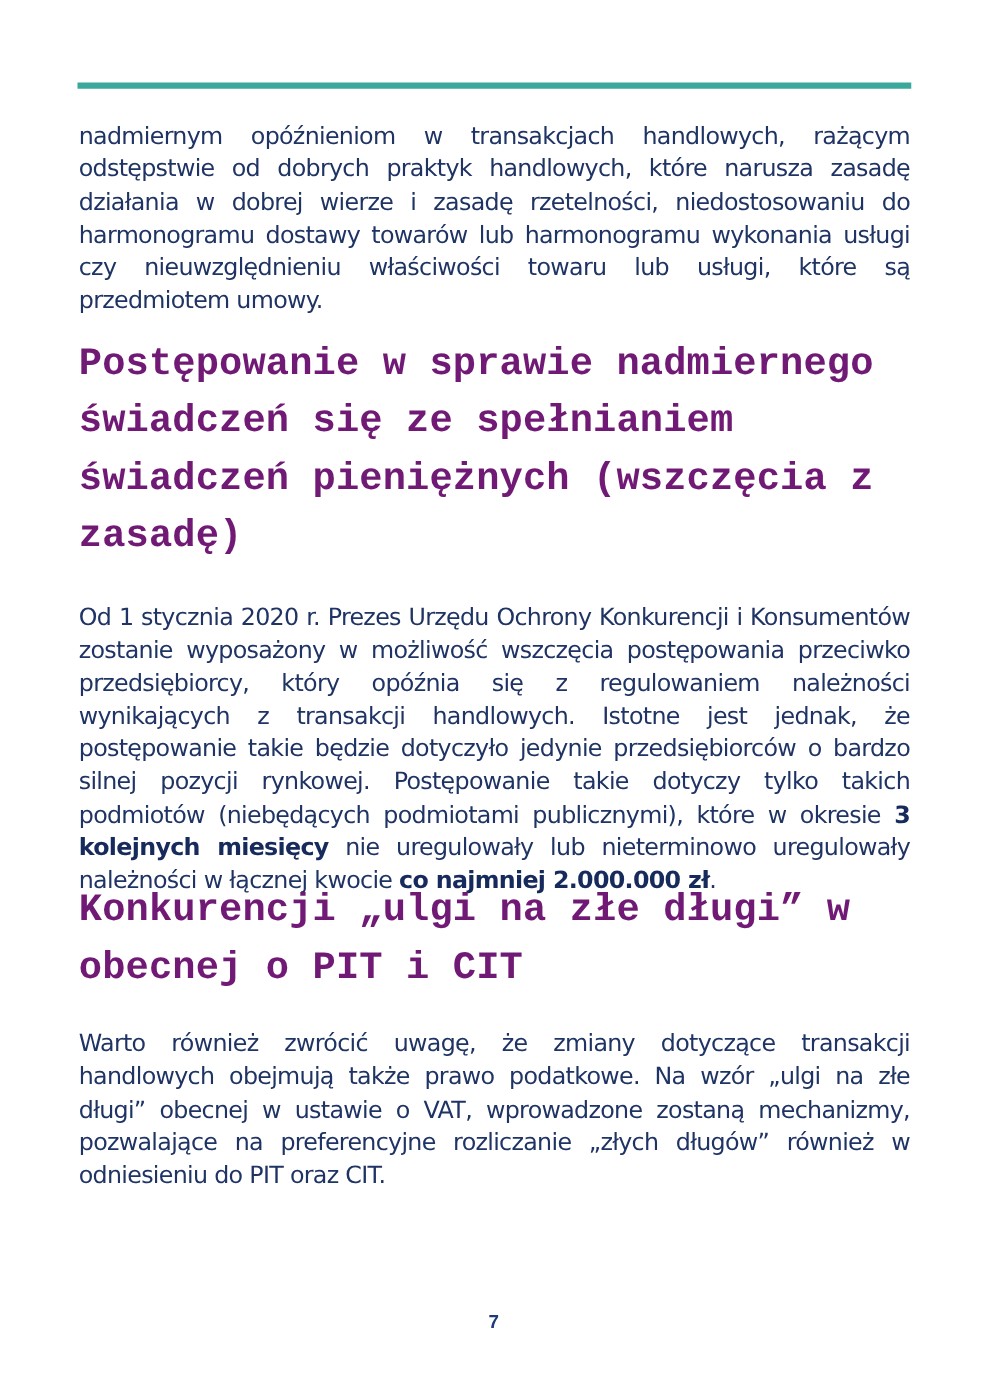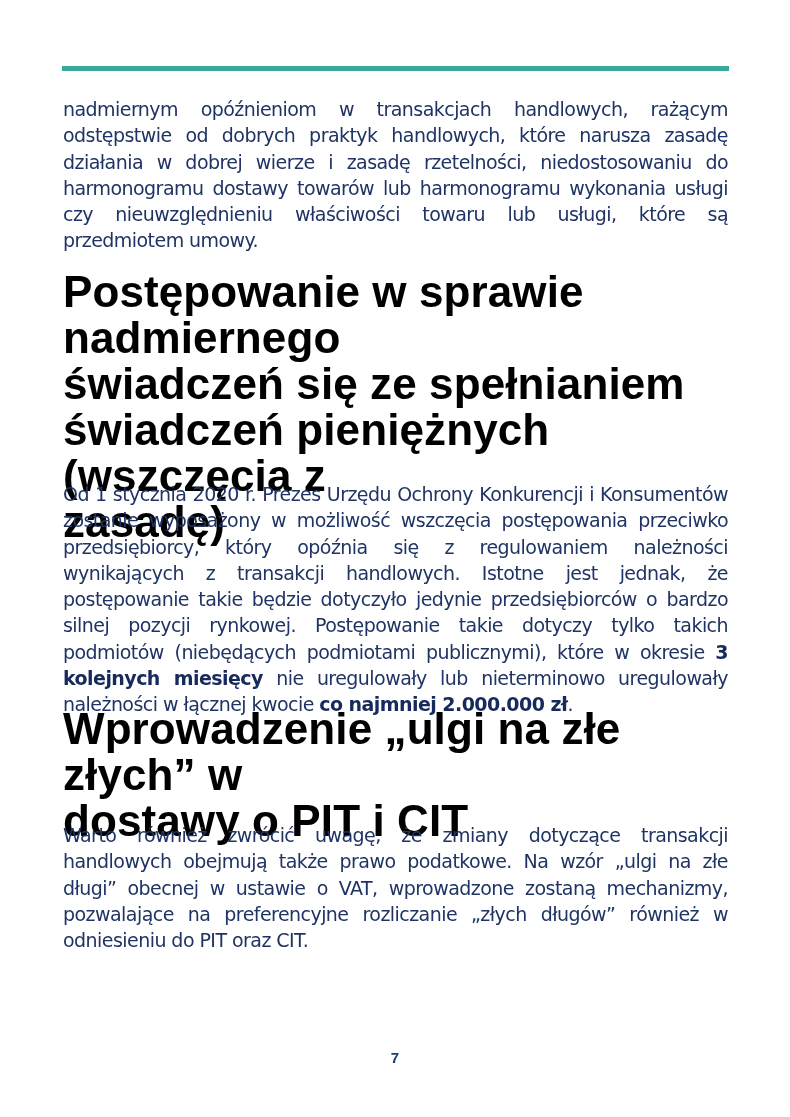--- a/index.html
+++ b/index.html
@@ -35,25 +35,25 @@
     line-height: 26.3px;
     color: #1f3464;
     text-align: justify;
     margin: 0;
   }
   .para b {
     font-weight: bold;
     color: #172a5c;
   }
   .heading {
-    font-family: Liberation Sans, sans-serif;
+    font-family: Liberation Mono, monospace;
     font-weight: bold;
-    font-size: 44px;
+    font-size: 31px;
     line-height: 46px;
-    color: #000000;
+    color: #701a75;
     margin: 0;
     letter-spacing: 0.1px;
   }
   .page-number {
     position: absolute;
     top: 1049px;
     left: 0;
     width: 790px;
     text-align: center;
     font-family: "Liberation Sans", sans-serif;
@@ -79,22 +79,22 @@
     <span>zasadę)</span>
   </h2>
 </div>
 
 <div class="content" style="top: 481px;">
   <p class="para"><span>Od 1 stycznia 2020 r. Prezes Urzędu Ochrony Konkurencji i Konsumentów zostanie wyposażony w możliwość wszczęcia postępowania przeciwko przedsiębiorcy, który opóźnia się z regulowaniem należności wynikających z transakcji handlowych. Istotne jest jednak, że postępowanie takie będzie dotyczyło jedynie przedsiębiorców o bardzo silnej pozycji rynkowej. Postępowanie takie dotyczy tylko takich podmiotów (niebędących podmiotami publicznymi), które w okresie </span><b>3 kolejnych miesięcy</b><span> nie uregulowały lub nieterminowo uregulowały należności w łącznej kwocie </span><b>co najmniej 2.000.000 zł</b><span>.</span></p>
 </div>
 
 <div class="content" style="top: 706px;">
   <h2 class="heading">
-    <span>Wprowadzenie „ulgi na złe złych” w</span><br>
-    <span>dostawy o PIT i CIT</span>
+    <span>Konkurencji „ulgi na złe długi” w</span><br>
+    <span>obecnej o PIT i CIT</span>
   </h2>
 </div>
 
 <div class="content" style="top: 800px; margin-top: 22px;">
   <p class="para">Warto również zwrócić uwagę, że zmiany dotyczące transakcji handlowych obejmują także prawo podatkowe. Na wzór „ulgi na złe długi” obecnej w ustawie o VAT, wprowadzone zostaną mechanizmy, pozwalające na preferencyjne rozliczanie „złych długów” również w odniesieniu do PIT oraz CIT.</p>
 </div>
 
 <div class="page-number">7</div>
 
 </body></html>

